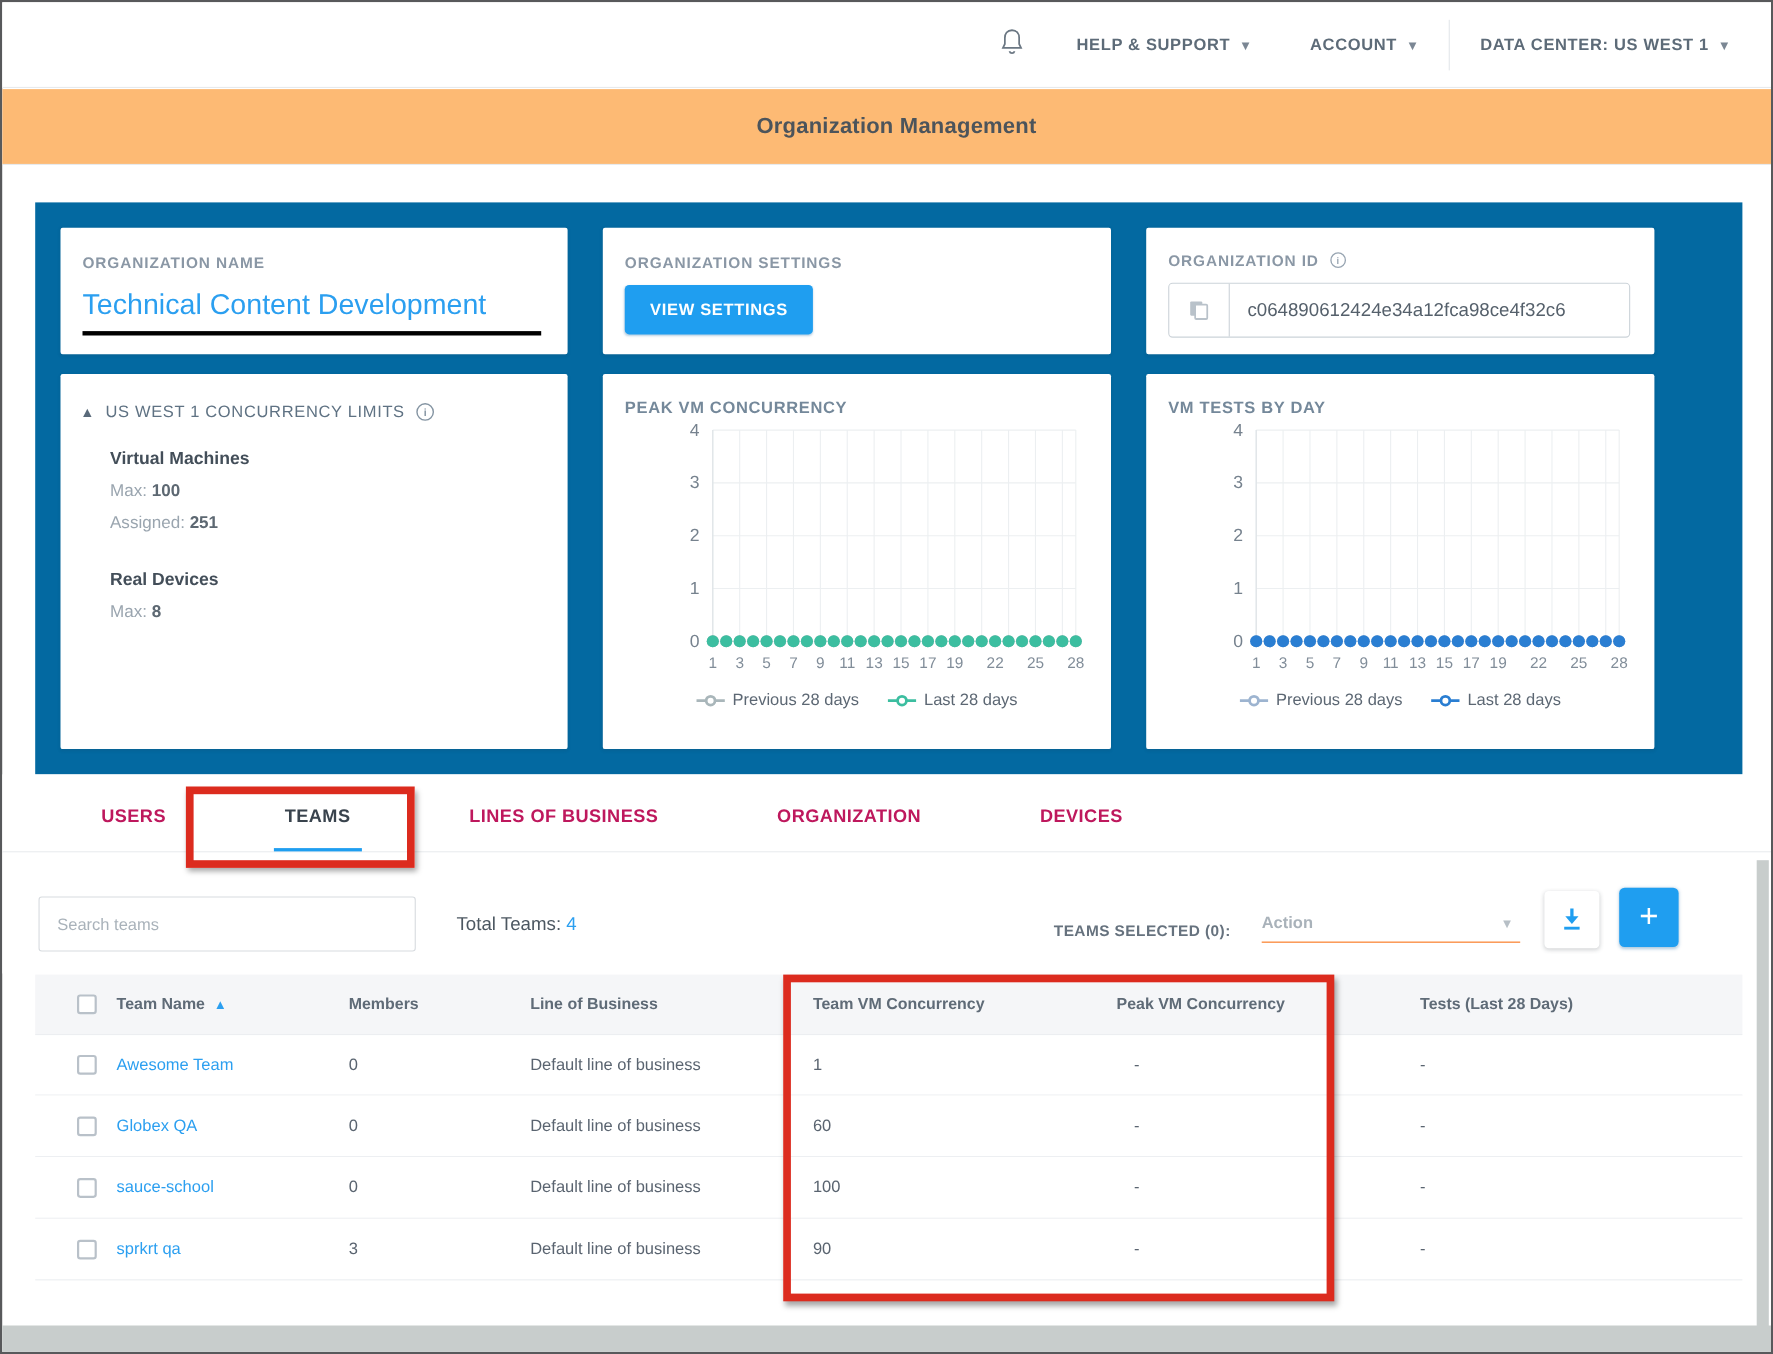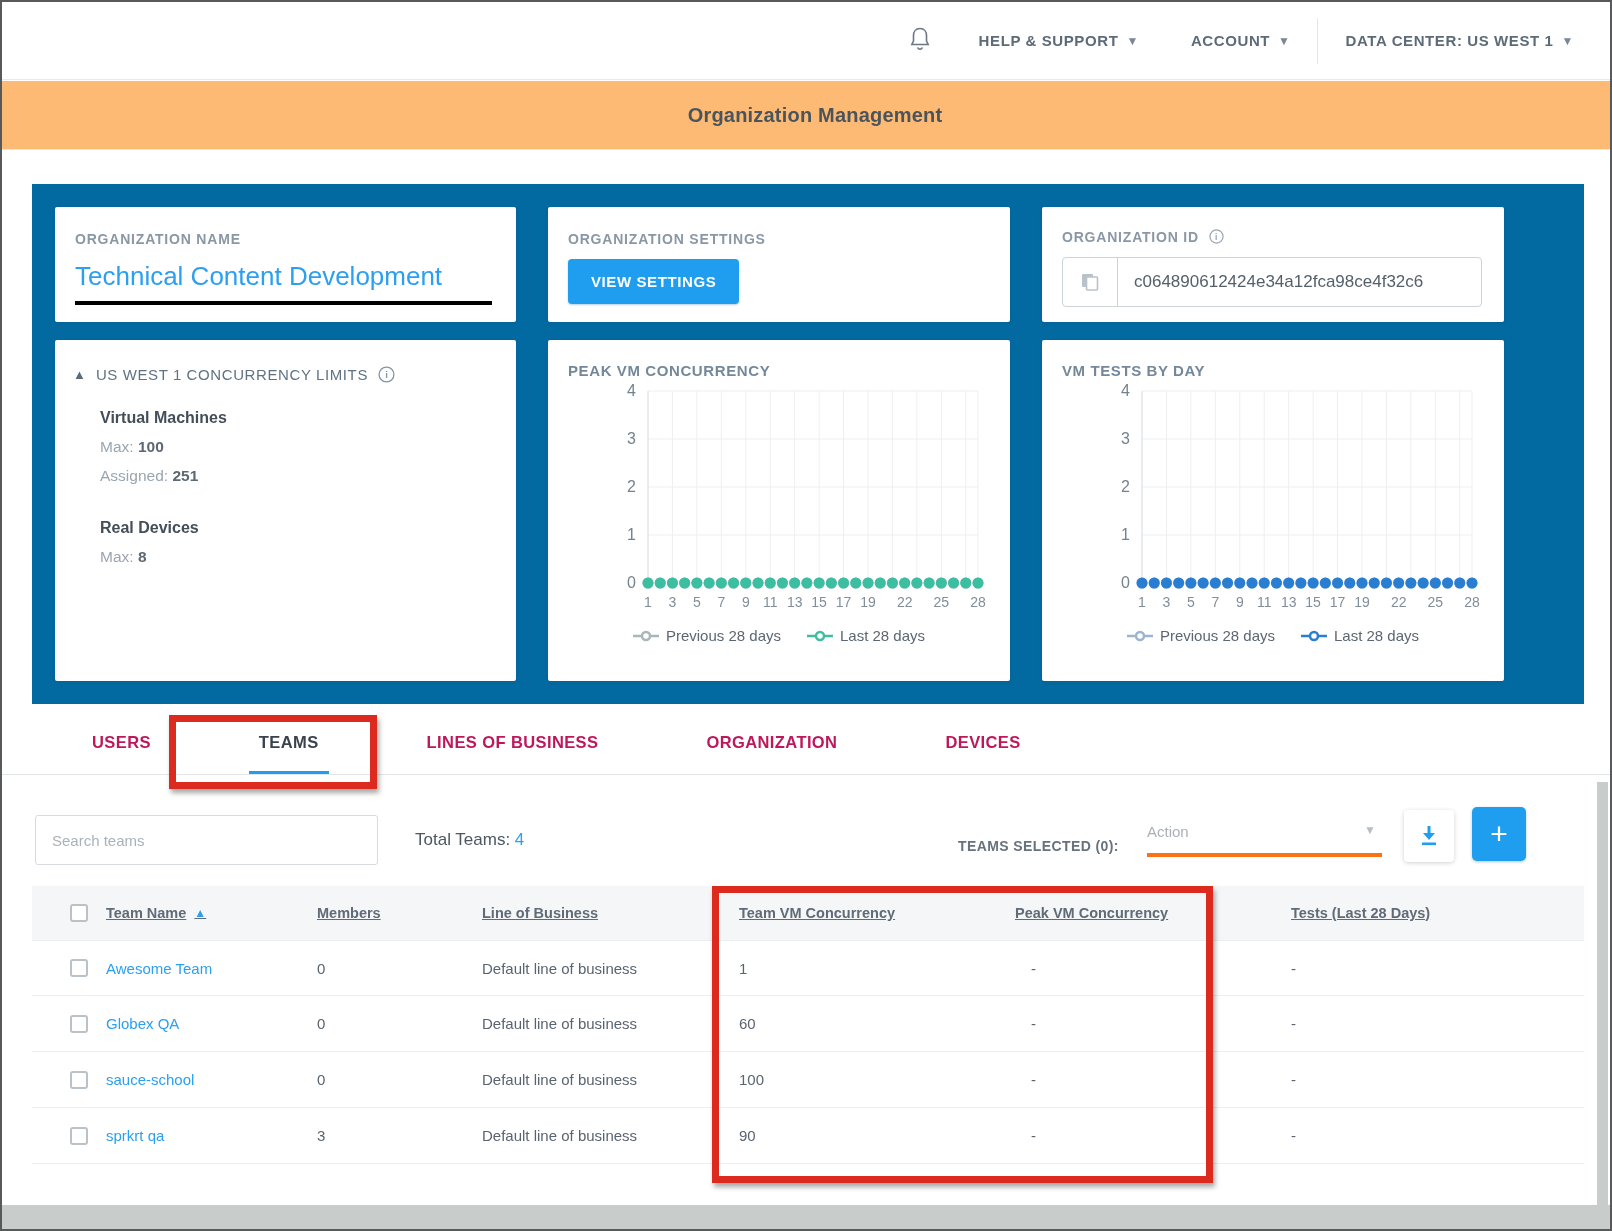--- a/index.html
+++ b/index.html
@@ -55,33 +55,33 @@
     margin-right:88px; cursor:pointer; border-bottom:3px solid transparent; }
   .tab.active{ color:#39434d; border-bottom-color:#1f9ef0; }
   
   .toolbar{ position:absolute; left:0; top:773px; right:0; height:110px; background:#fff; }
   .search-input{ position:absolute; left:33px; top:40px; width:343px; height:50px; border:1px solid #d7dbdf;
     border-radius:3px; font-size:15px; color:#5a6470; padding:0 16px; outline:none; font-family:inherit;}
   .search-input::placeholder{ color:#a9b2ba; }
   .total-teams{ position:absolute; left:413px; top:55px; font-size:17px; color:#4c5761; }
   .total-teams a{ color:#2b9ff0; text-decoration:none; cursor:pointer;}
   .sel-label{ position:absolute; left:956px; top:63px; font-size:14px; font-weight:bold; letter-spacing:.4px; color:#66727e; }
-  .action-select{ position:absolute; left:1145px; top:48px; width:235px; height:34px; border-bottom:4px solid #f97316;
-    display:flex; justify-content:space-between; cursor:pointer; }
+  .action-select{ position:absolute; left:1145px; top:48px; width:235px; height:34px; border-bottom:1px solid #f97316;
+    display:flex; align-items:center; justify-content:space-between; cursor:pointer;font-weight:bold; }
   .action-select .val{ font-size:15px; color:#a9b2ba; }
   .action-select .chev{ color:#b7bfc6; font-size:12px; padding-right:6px;}
   .dl-btn{ position:absolute; left:1402px; top:35px; width:50px; height:52px; background:#fff; border:none;
     border-radius:4px; box-shadow:0 1px 4px rgba(40,50,60,.22); cursor:pointer; display:flex; align-items:center; justify-content:center; }
   .add-btn{ position:absolute; left:1470px; top:32px; width:54px; height:54px; background:#1f9ef0; border:none;
     border-radius:5px; color:#fff; font-size:30px; font-weight:normal; cursor:pointer;
     box-shadow:0 1px 3px rgba(20,100,160,.35); line-height:1;}
   
   .teams-table{ position:absolute; left:30px; top:884px; width:1552px; }
   .t-row{ display:grid; grid-template-columns:74px 211px 165px 257px 276px 276px 1fr; align-items:center; }
-  .t-head{ height:54px; background:#f5f6f8; font-size:14.5px; font-weight:bold; color:#5f6b77;text-decoration:underline; }
+  .t-head{ height:54px; background:#f5f6f8; font-size:14.5px; font-weight:bold; color:#5f6b77; }
   .t-body-row{ height:56px; background:#fff; border-bottom:1px solid #eceef1; font-size:15px; color:#5a6470; }
   .t-body-row:first-of-type{ border-top:1px solid #eceef1; }
   .cb{ width:18px; height:18px; border:2px solid #b9c1c9; border-radius:3px; margin-left:38px; cursor:pointer; background:#fff;}
   .team-link{ color:#2b9ff0; cursor:pointer; }
   .sort{ color:#2b9ff0; font-size:12px; font-weight:bold; margin-left:8px;}
   .head-cell{ display:flex; align-items:center; }
   
   .annot{ position:absolute; border:7px solid #dc2b1e; box-shadow:2px 4px 5px rgba(0,0,0,.35); pointer-events:none; }
   .annot-tab{ left:167px; top:713px; width:208px; height:74px; }
   .annot-cols{ left:710px; top:884px; width:501px; height:297px; }

